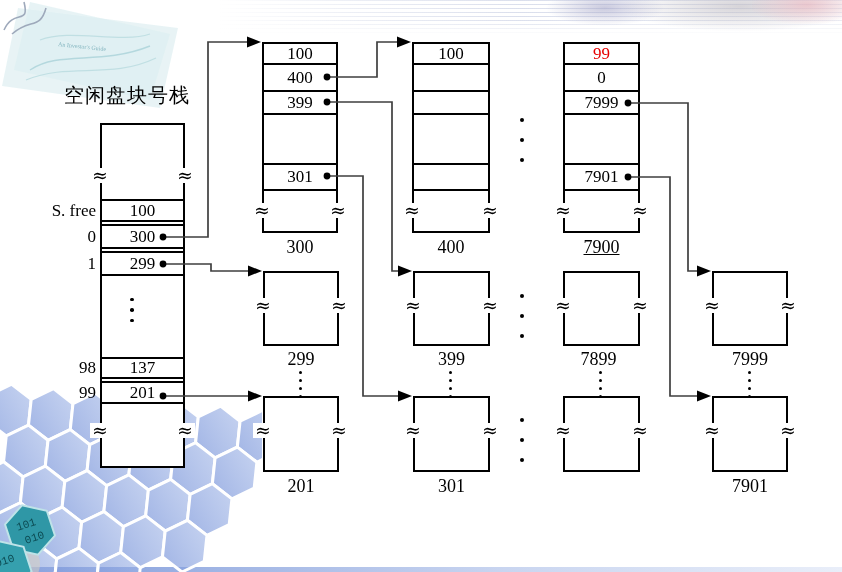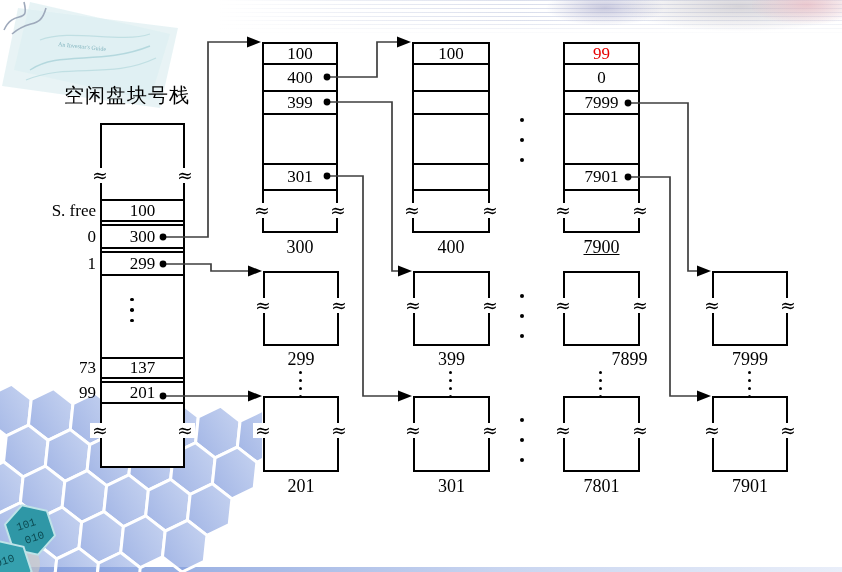--- a/index.html
+++ b/index.html
@@ -144,21 +144,21 @@
   <div class="cell" style="left:100px;top:357px;width:85px;height:22px;">
       <span>137</span>
     </div>
   <div class="cell" style="left:100px;top:381px;width:85px;height:23px;">
       <span>201</span>
     </div>
 
   <div class="idx" style="top:201px;">S. free</div>
   <div class="idx" style="top:227px;">0</div>
   <div class="idx" style="top:254px;">1</div>
-  <div class="idx" style="top:358px;">73</div>
+  <div class="idx" style="top:358px;">98</div>
   <div class="idx" style="top:383px;">99</div>
 
   <div class="vdots vd-stack" style="left:130px;top:294px;">
       <i></i>
       <i></i>
       <i></i>
     </div>
 
   <div class="gblock" style="left:262px;top:42px;width:76px;height:191px;">
     <i class="hl" style="top:19px"></i>
@@ -195,30 +195,29 @@
     <span class="grow r4">7901</span>
   </div>
   <div class="glabel" style="left:553px;top:237px;width:97px;text-decoration:underline;">7900</div>
 
   <div class="box" style="left:263px;top:271px;width:76px;height:75px;"></div>
   <div class="box" style="left:413px;top:271px;width:77px;height:75px;"></div>
   <div class="box" style="left:563px;top:271px;width:77px;height:75px;"></div>
   <div class="box" style="left:712px;top:271px;width:76px;height:75px;"></div>
   <div class="glabel" style="left:253px;top:349px;width:96px;">299</div>
   <div class="glabel" style="left:403px;top:349px;width:97px;">399</div>
-  <div class="glabel" style="left:581px;top:349px;width:97px;">7899</div>
+  <div class="glabel" style="left:550px;top:349px;width:97px;">7899</div>
   <div class="glabel" style="left:702px;top:349px;width:96px;">7999</div>
 
   <div class="box" style="left:263px;top:396px;width:76px;height:76px;"></div>
   <div class="box" style="left:413px;top:396px;width:77px;height:76px;"></div>
   <div class="box" style="left:563px;top:396px;width:77px;height:76px;"></div>
   <div class="box" style="left:712px;top:396px;width:76px;height:76px;"></div>
   <div class="glabel" style="left:253px;top:476px;width:96px;">201</div>
   <div class="glabel" style="left:403px;top:476px;width:97px;">301</div>
-  <div class="glabel" style="left:553px;top:476px;width:97px;">7801</div>
   <div class="glabel" style="left:702px;top:476px;width:96px;">7901</div>
 
   <div class="vdots vd-col" style="left:520px;top:110px;">
       <i></i>
       <i></i>
       <i></i>
     </div>
   <div class="vdots vd-col" style="left:520px;top:286px;">
       <i></i>
       <i></i>

